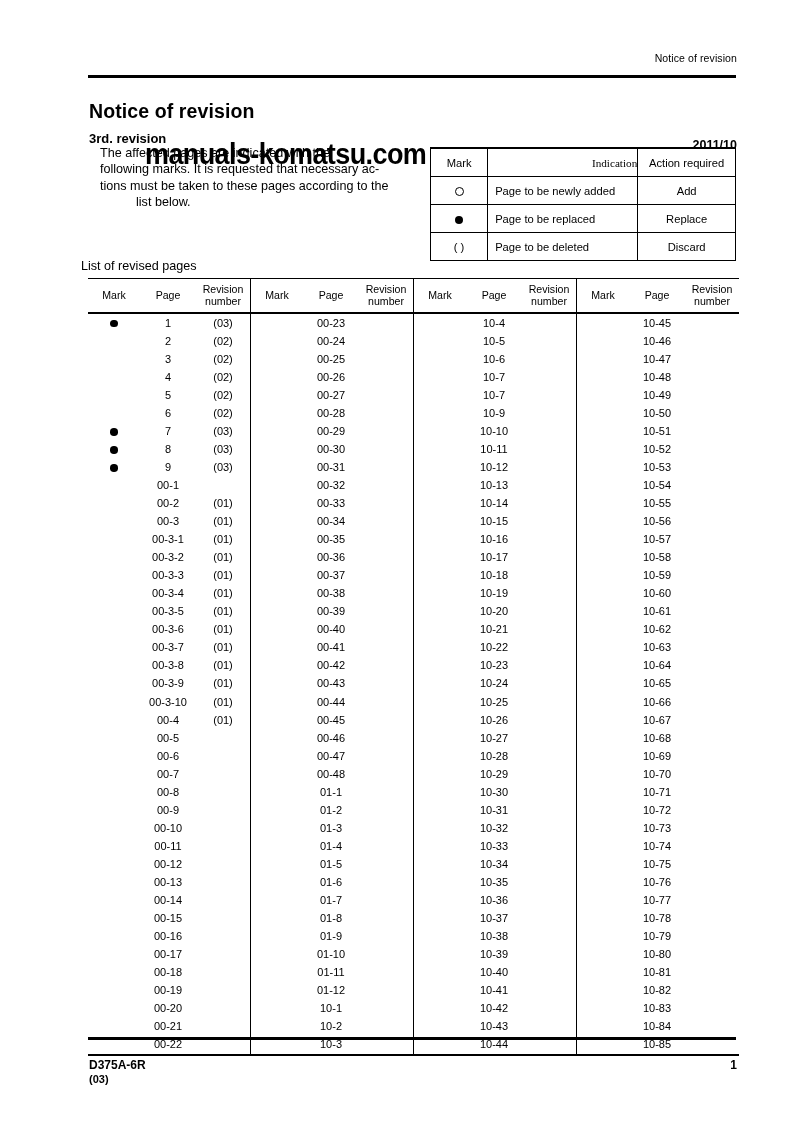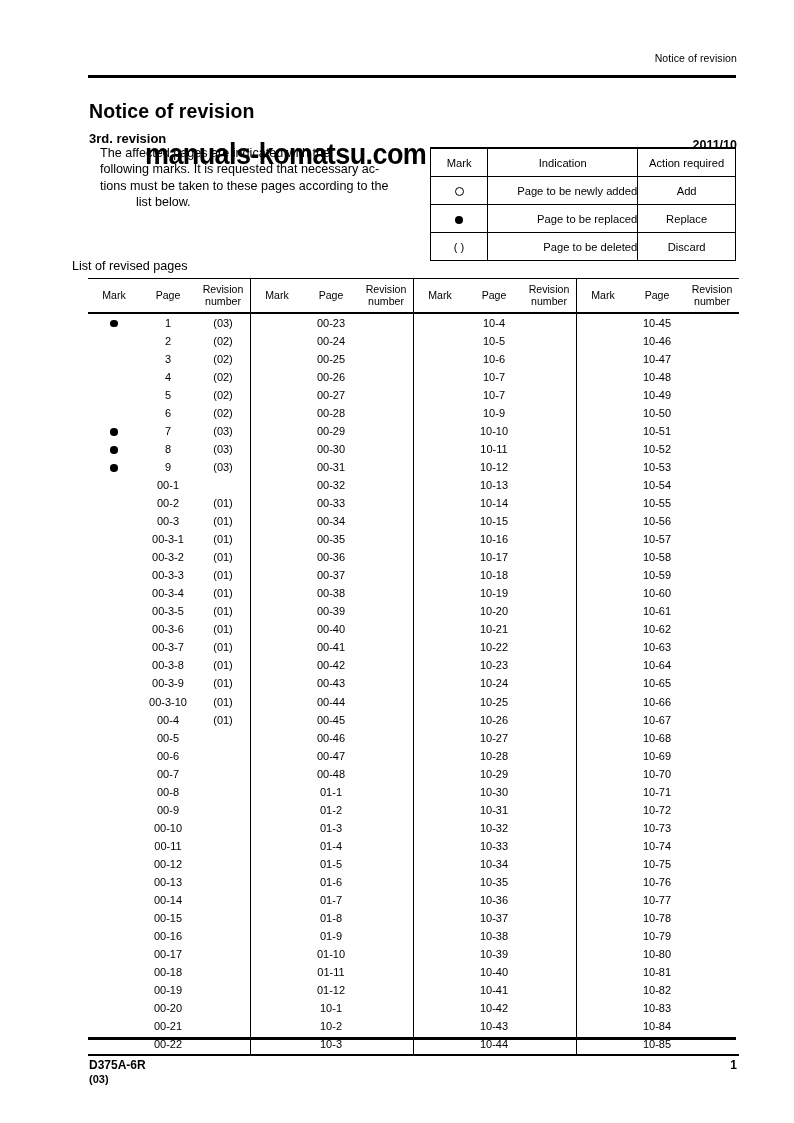--- a/index.html
+++ b/index.html
@@ -100,22 +100,22 @@
   }
   .legend td, .legend th {
     border: 1px solid #000000;
     padding: 0;
     height: 27px;
     font-weight: normal;
     text-align: center;
     vertical-align: middle;
   }
   .legend .c-mark  { width: 58px; }
-  .legend .c-ind   { width: 148px; text-align: right; padding-left: 7px; }
-  .legend thead .c-ind { text-align: center; padding-left: 0; }
+  .legend .c-ind   { width: 148px; text-align: left; padding-left: 7px; }
+  .legend thead .c-ind { text-align: right; padding-left: 0; font-family: Liberation Serif, serif; }
   .legend .c-act   { width: 100px; }
   .legend .top-rule { border-top: 2.4px solid #000; }
   .sym-open {
     display: inline-block;
     width: 7px; height: 7px;
     border: 1.3px solid #000;
     border-radius: 50%;
     vertical-align: middle;
   }
   .sym-filled {
@@ -123,21 +123,21 @@
     width: 8px; height: 8px;
     background: #000;
     border-radius: 50%;
     vertical-align: middle;
   }
 
   
   .list-caption {
     position: absolute;
     top: 259px;
-    left: 72px;
+    left: 81px;
     font-size: 12.6px;
   }
 
   
   .revtable-wrap {
     position: absolute;
     top: 278px;
     left: 88px;
     width: 648px;
   }

